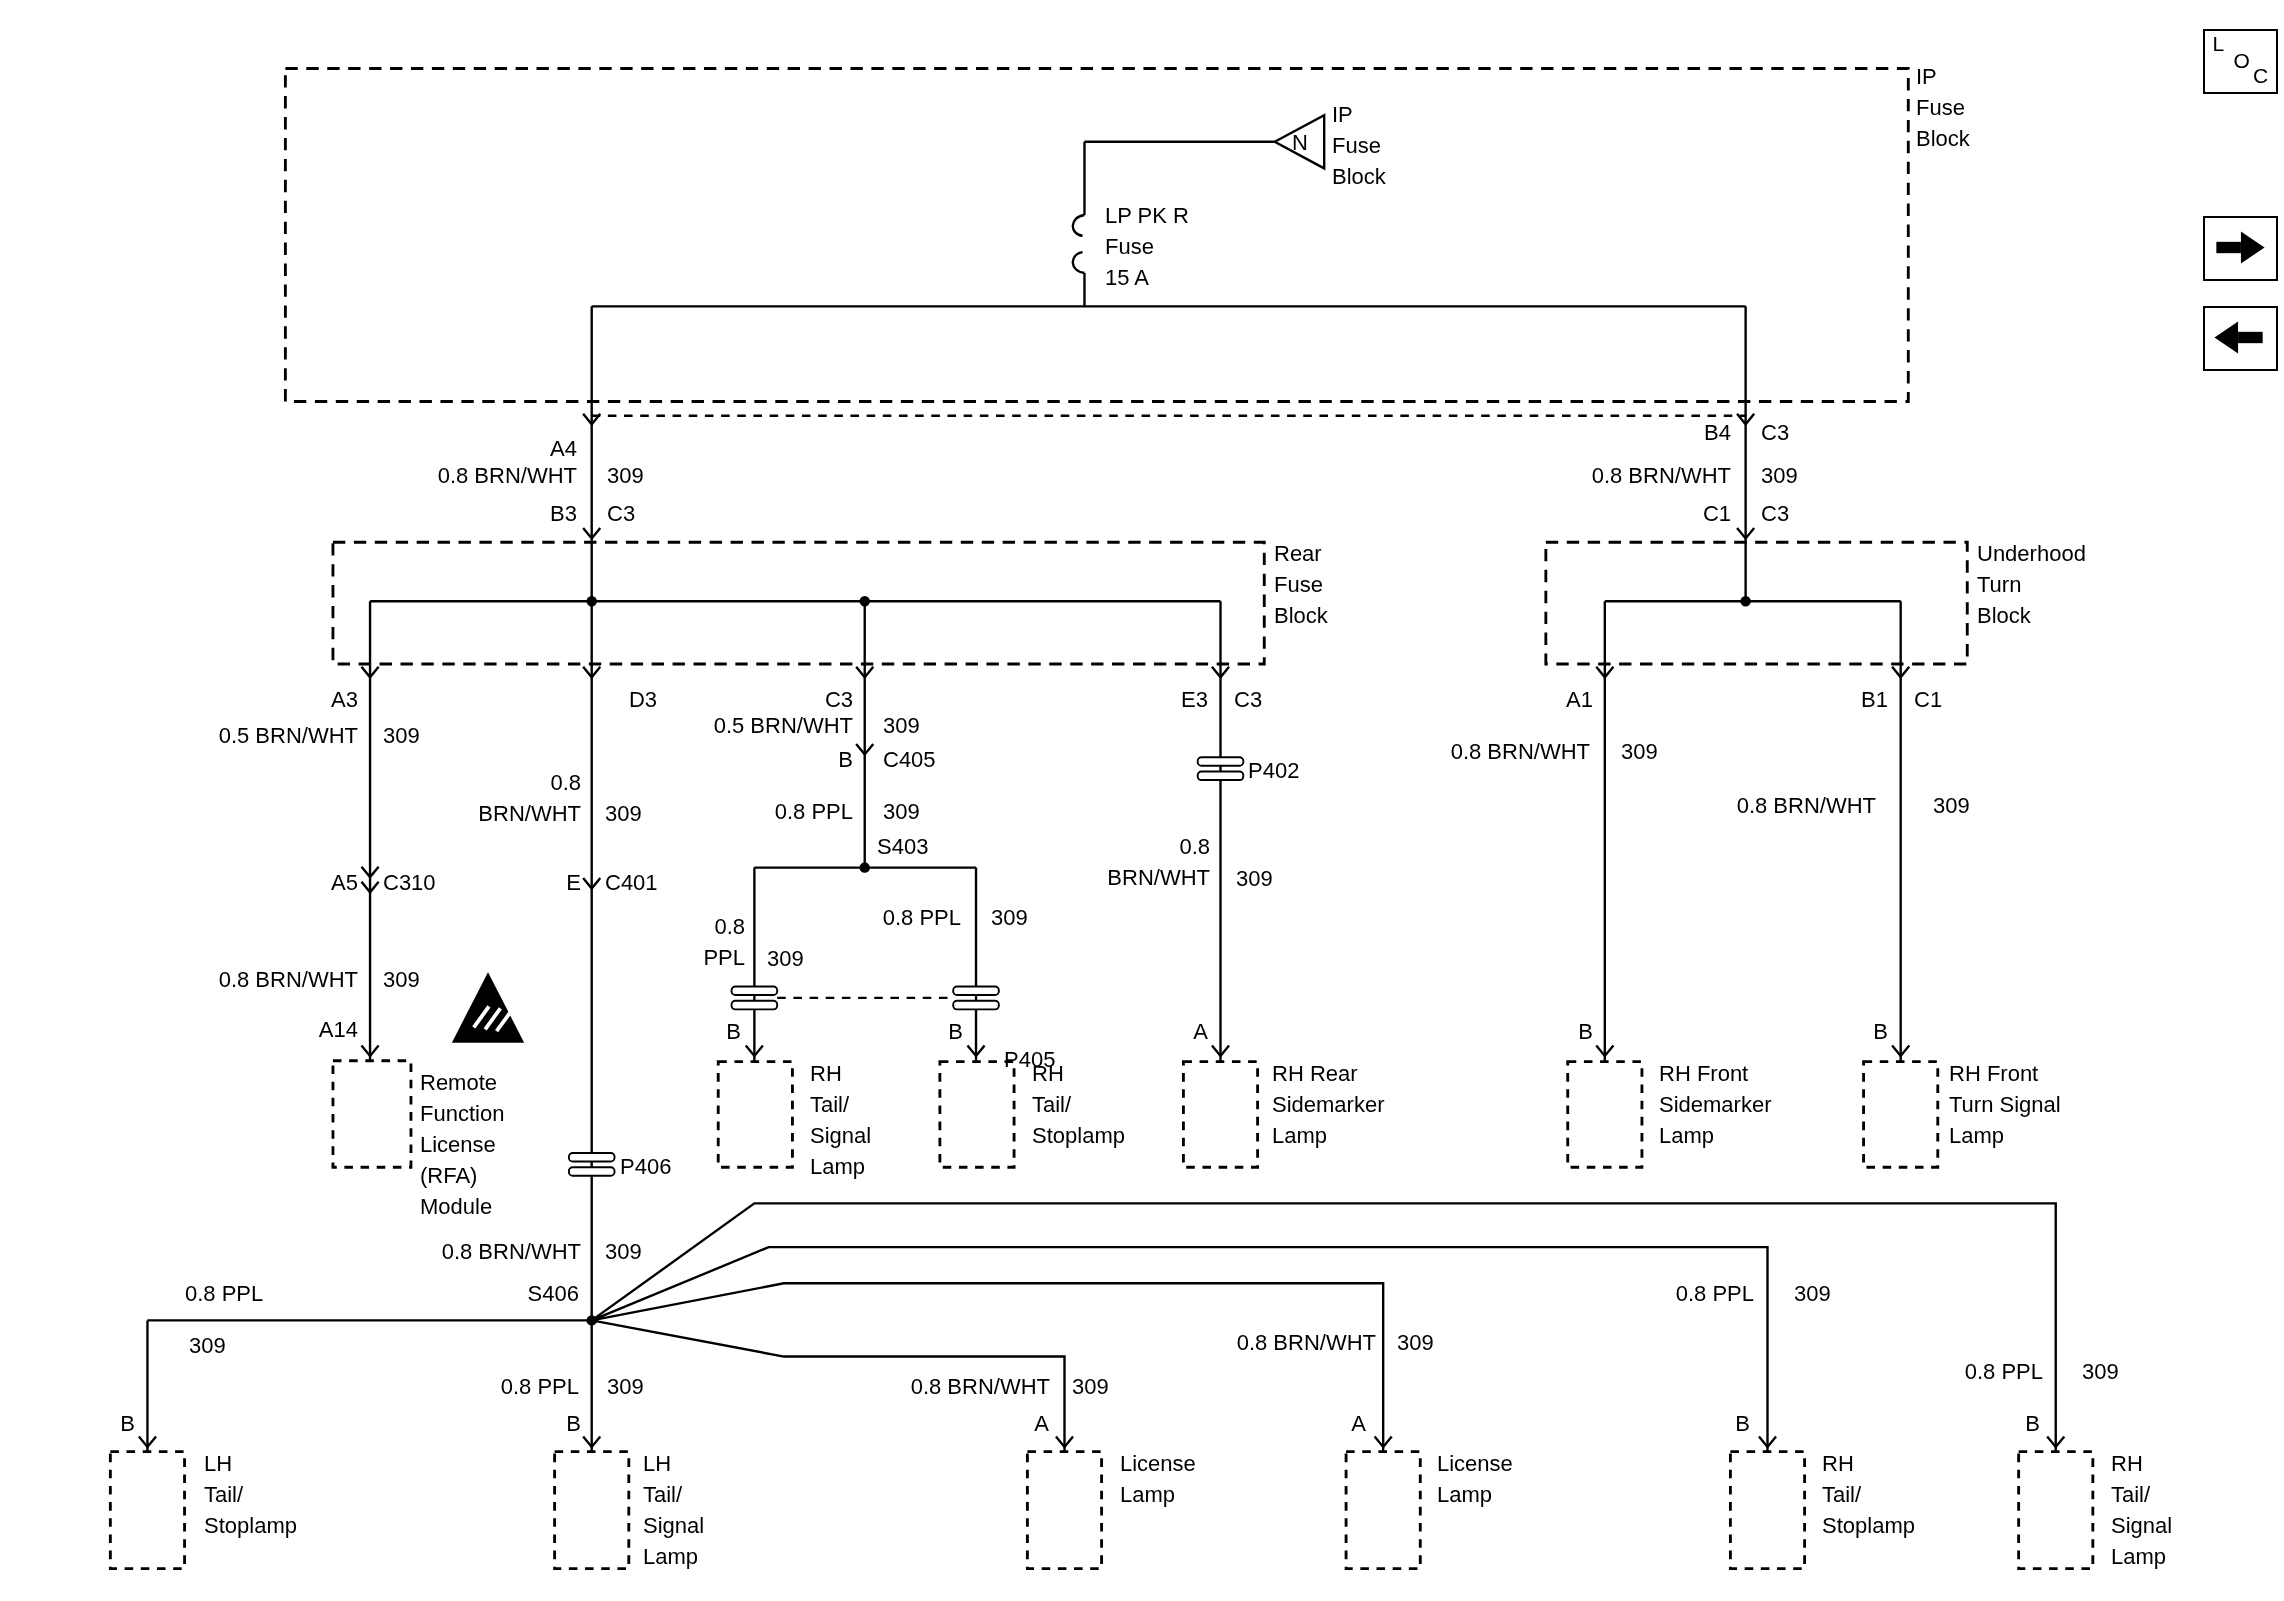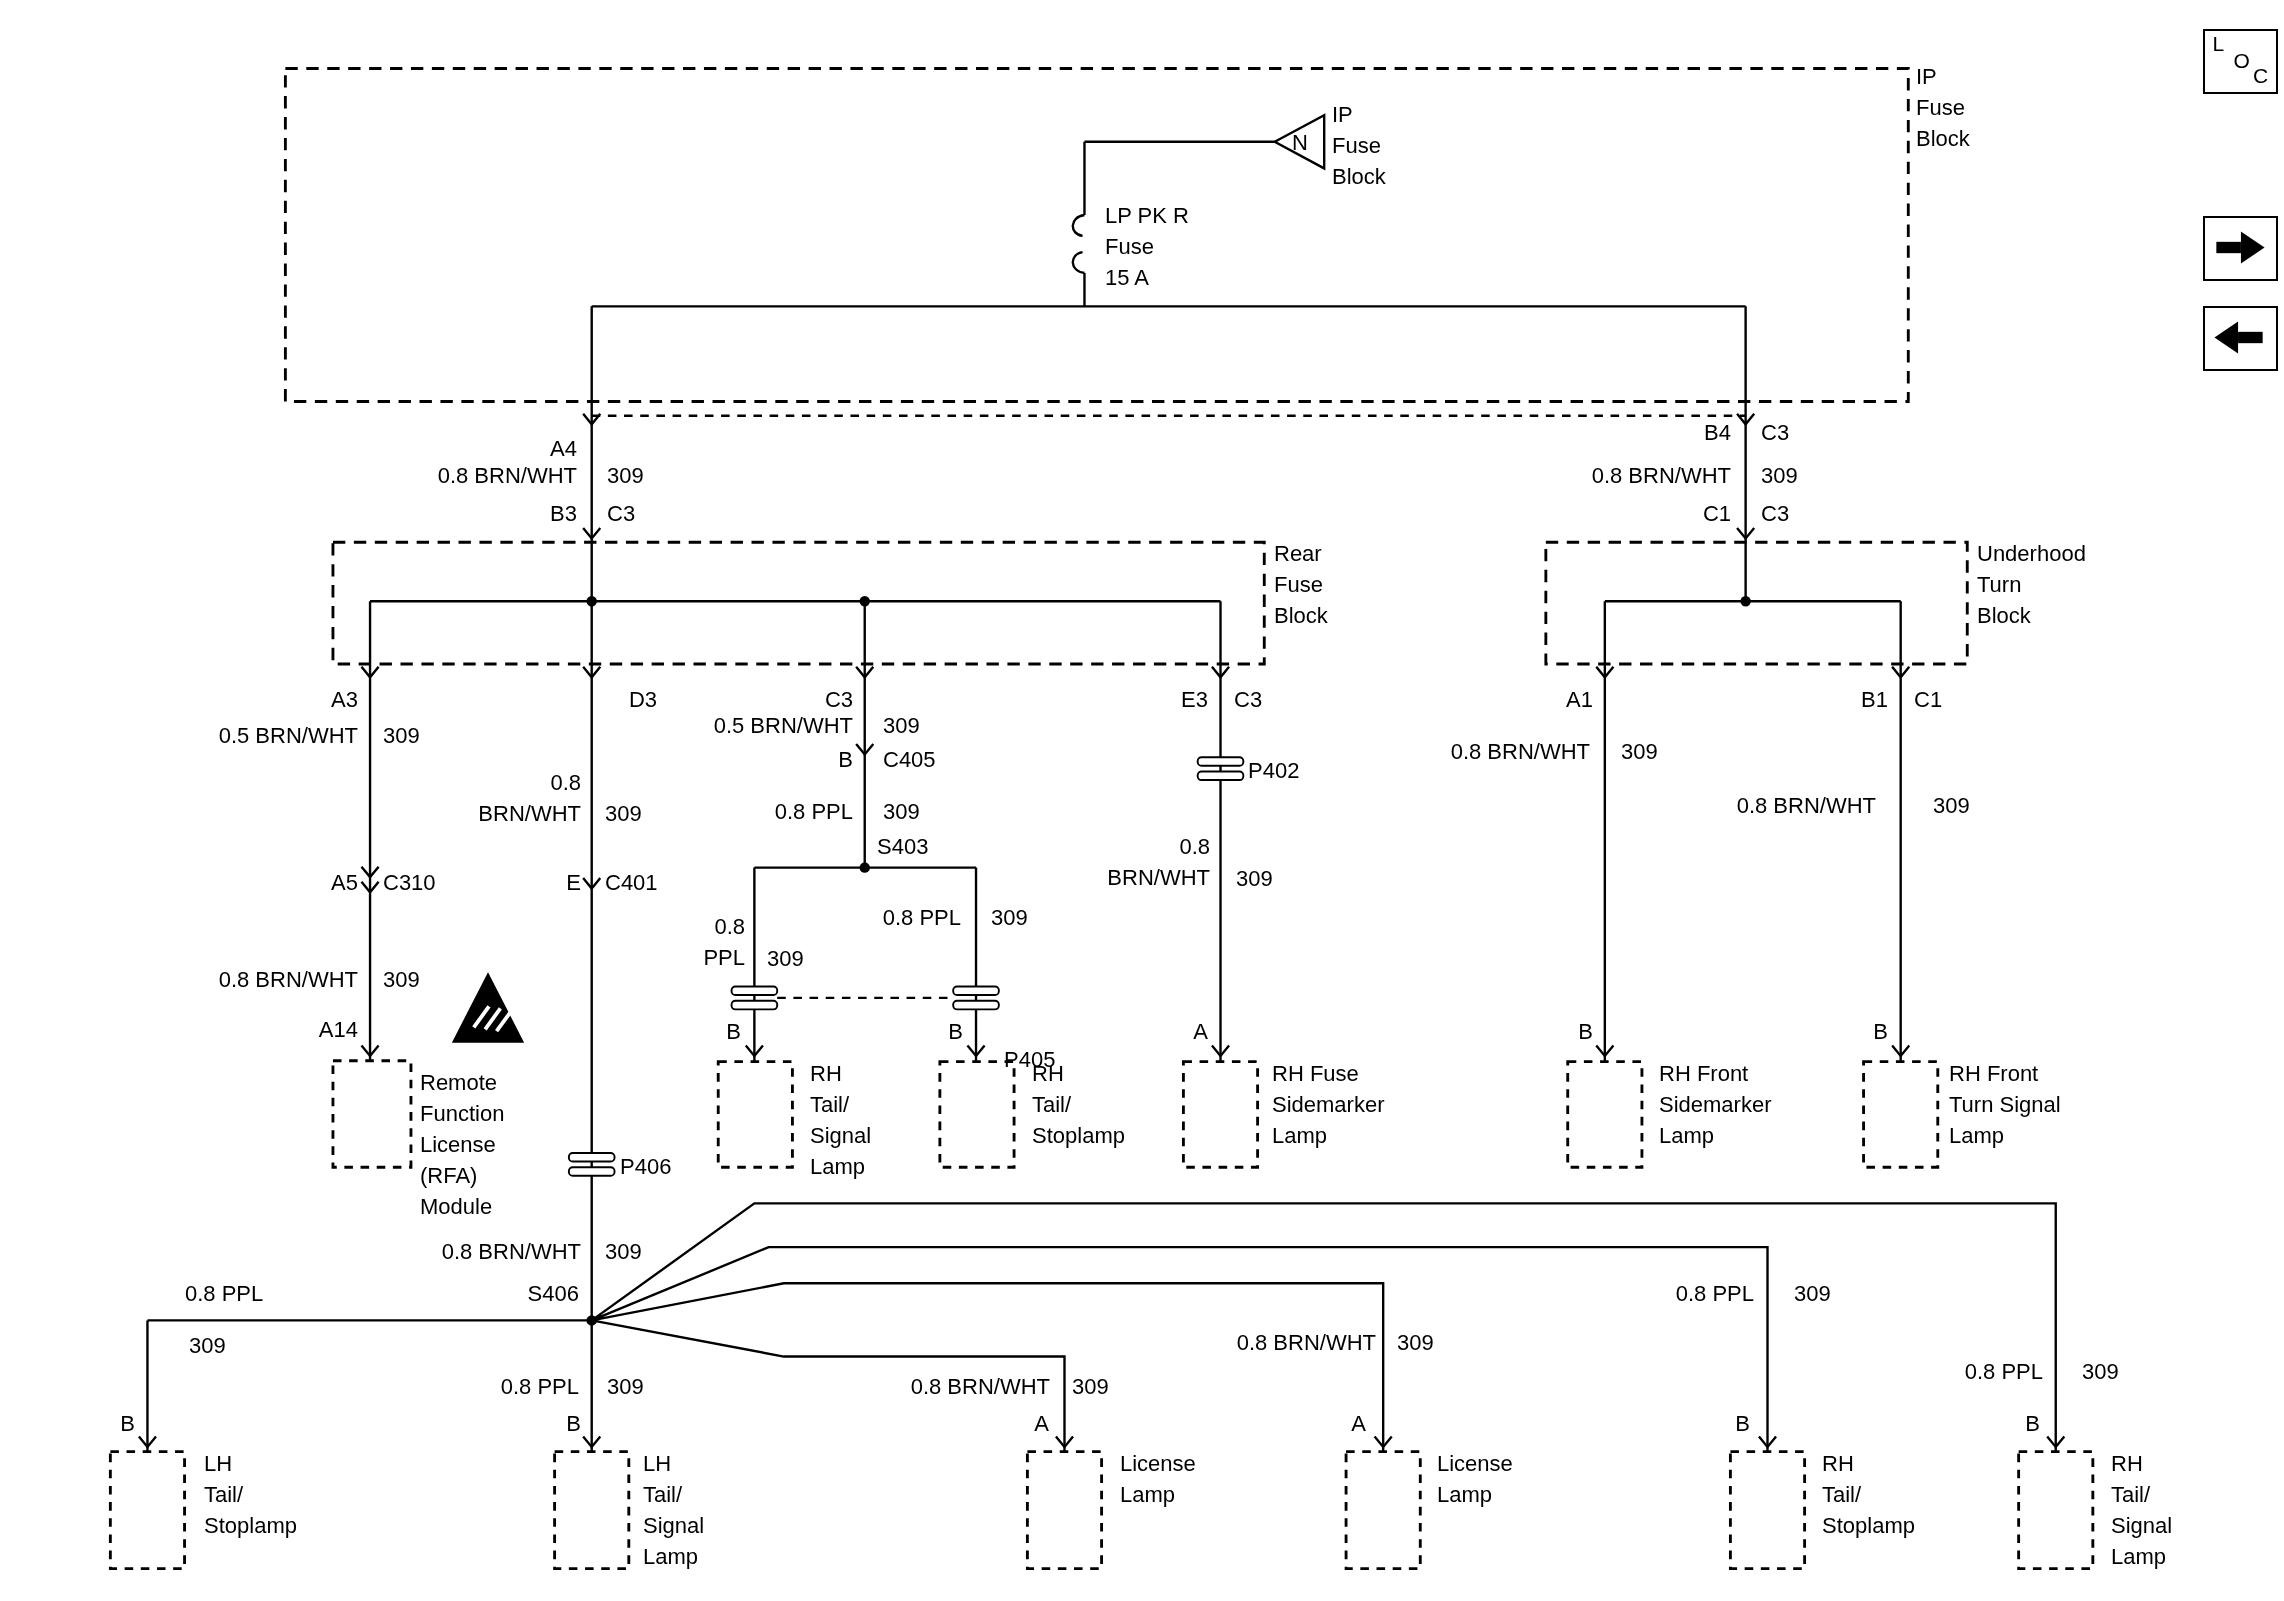--- a/index.html
+++ b/index.html
@@ -193,21 +193,21 @@
 Tail/
 Stoplamp</div>
 
   <div class="lbl r" style="right:1077px; top:684px">E3</div>
   <div class="lbl" style="left:1234px; top:684px">C3</div>
   <div class="lbl" style="left:1248px; top:755px">P402</div>
   <div class="lbl r" style="right:1075px; top:831px">0.8
 BRN/WHT</div>
   <div class="lbl" style="left:1236px; top:863px">309</div>
   <div class="lbl r" style="right:1077px; top:1016px">A</div>
-  <div class="lbl" style="left:1272px; top:1058px">RH Fuse
+  <div class="lbl" style="left:1272px; top:1058px">RH Rear
 Sidemarker
 Lamp</div>
 
   <div class="lbl r" style="right:692px; top:684px">A1</div>
   <div class="lbl r" style="right:695px; top:736px">0.8 BRN/WHT</div>
   <div class="lbl" style="left:1621px; top:736px">309</div>
   <div class="lbl r" style="right:692px; top:1016px">B</div>
   <div class="lbl" style="left:1659px; top:1058px">RH Front
 Sidemarker
 Lamp</div>

